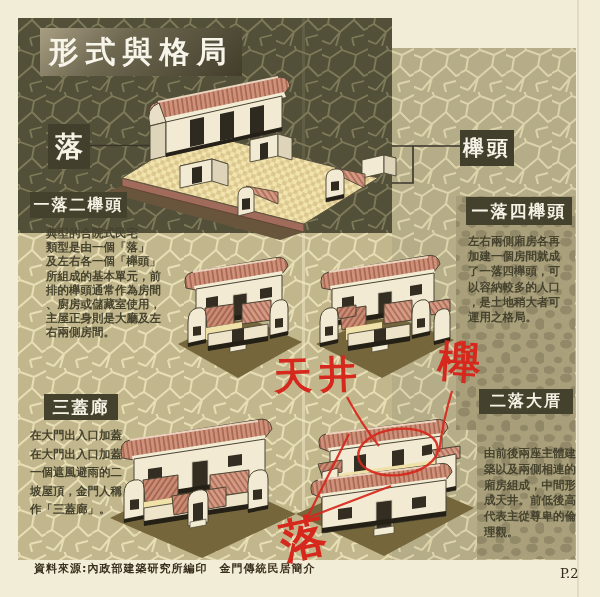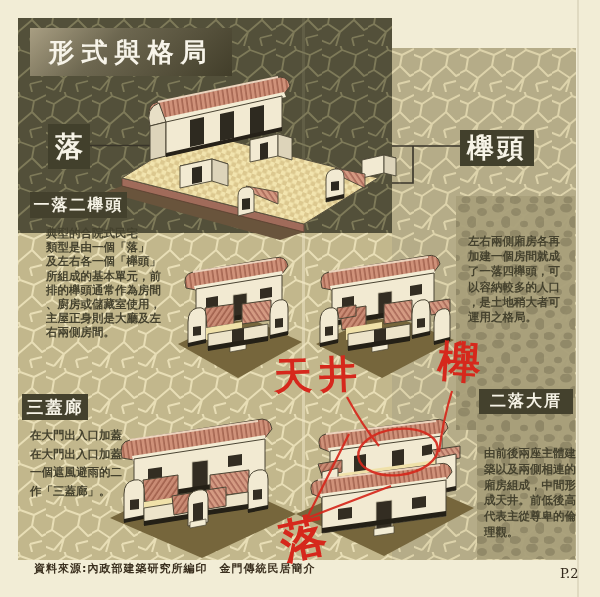--- a/index.html
+++ b/index.html
@@ -1,22 +1,22 @@
 <!DOCTYPE html>
 <html><head>
 <meta charset="utf-8">
 <style>
   html,body{margin:0;padding:0;}
   body{background:#e8e2cc;font-family:"DejaVu Sans",sans-serif;}
   .page{position:relative;width:600px;height:597px;background:#f2edd6;overflow:hidden;}
   .abs{position:absolute;}
   svg.layer{position:absolute;left:0;top:0;}
-  .banner{left:30px;top:28px;width:202px;height:48px;
+  .banner{left:40px;top:28px;width:202px;height:48px;
     background:linear-gradient(135deg,#a89e82 0%,#6d6750 38%,#423e2a 100%);
-    color:#f7f4e9;font-size:26px;font-weight:bold;letter-spacing:7px;
+    color:#f7f4e9;font-size:30px;font-weight:bold;letter-spacing:7px;
     display:flex;align-items:center;justify-content:center;
     font-family:"DejaVu Serif","Liberation Serif",serif;}
   .tagbox{background:#42402c;color:#f6f3e6;display:flex;align-items:center;justify-content:center;
     font-family:"DejaVu Serif","Liberation Serif",serif;font-weight:bold;}
   .sec-title{background:#44412d;color:#f6f3e6;display:flex;align-items:center;justify-content:center;
     font-family:"DejaVu Serif","Liberation Serif",serif;font-weight:bold;letter-spacing:2px;}
   .bodytext{color:#45422e;font-size:11.5px;font-weight:600;white-space:nowrap;}
   .bodytext div{height:auto;}
   .footer{color:#3a2f1e;font-size:11px;font-weight:bold;letter-spacing:1px;}
   .pagenum{color:#33291c;font-size:13px;font-family:"DejaVu Serif","Liberation Serif",serif;}
@@ -263,54 +263,58 @@
     </g>
   </svg>
 
   <div class="abs banner">
     <span>形式與格局</span>
   </div>
 
   <div class="abs tagbox" style="left:48px;top:124px;width:42px;height:45px;font-size:28px;">
     <span>落</span>
   </div>
-  <div class="abs tagbox" style="left:460px;top:130px;width:74px;height:36px;font-size:27px;letter-spacing:3px;">
+  <div class="abs tagbox" style="left:460px;top:130px;width:54px;height:36px;font-size:21px;letter-spacing:3px;">
     <span>櫸頭</span>
   </div>
 
   <div class="abs sec-title" style="left:30px;top:192px;width:97px;height:26px;font-size:16px;">
     <span>一落二櫸頭</span>
   </div>
   <div class="abs bodytext" style="left:30px;top:226px;line-height:14.2px;margin-left:16px;">
     <div>典型的合院式民宅</div>
     <div>類型是由一個「落」</div>
     <div>及左右各一個「櫸頭」</div>
     <div>所組成的基本單元，前</div>
     <div>排的櫸頭通常作為房間</div>
     <div>、廚房或儲藏室使用，</div>
     <div>主屋正身則是大廳及左</div>
     <div>右兩側房間。</div>
   </div>
 
+  <div class="abs sec-title" style="left:466px;top:197px;width:106px;height:28px;font-size:17px;">
+    <span>一落四櫸頭</span>
+  </div>
   <div class="abs bodytext" style="left:468px;top:234px;line-height:15.2px;">
     <div>左右兩側廂房各再</div>
     <div>加建一個房間就成</div>
     <div>了一落四櫸頭，可</div>
     <div>以容納較多的人口</div>
     <div>，是土地稍大者可</div>
     <div>運用之格局。</div>
   </div>
 
-  <div class="abs sec-title" style="left:22px;top:394px;width:66px;height:26px;font-size:17px;">
+  <div class="abs sec-title" style="left:44px;top:394px;width:74px;height:26px;font-size:17px;">
     <span>三蓋廊</span>
   </div>
   <div class="abs bodytext" style="left:30px;top:426px;line-height:18.5px;">
     <div>在大門出入口加蓋</div>
     <div>在大門出入口加蓋</div>
     <div>一個遮風避雨的二</div>
+    <div>坡屋頂，金門人稱</div>
     <div>作「三蓋廊」。</div>
   </div>
 
   <div class="abs sec-title" style="left:479px;top:389px;width:94px;height:25px;font-size:16px;">
     <span>二落大厝</span>
   </div>
   <div class="abs bodytext" style="left:484px;top:430px;line-height:15.8px;margin-top:16px;">
     <div>由前後兩座主體建</div>
     <div>築以及兩側相連的</div>
     <div>廂房組成，中間形</div>

